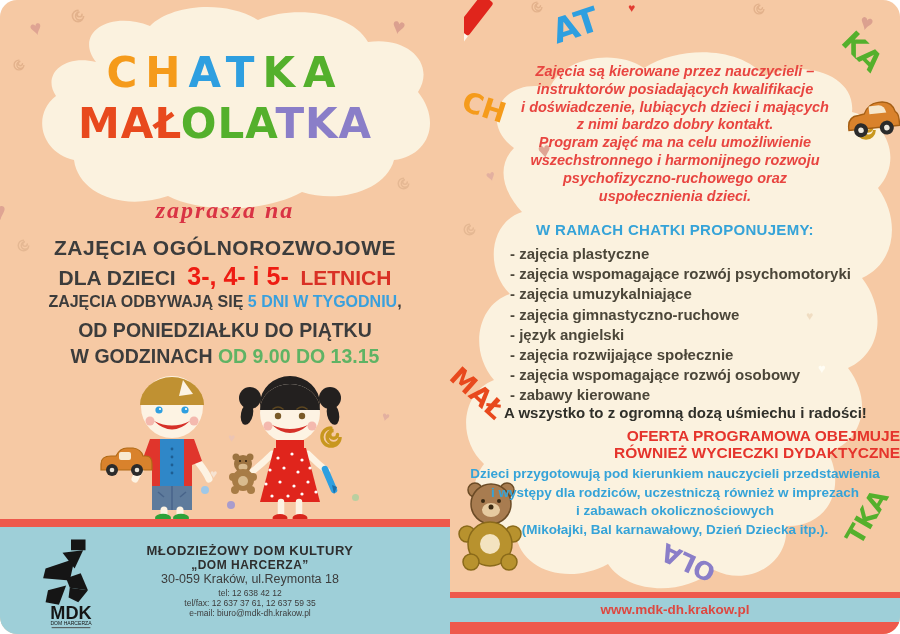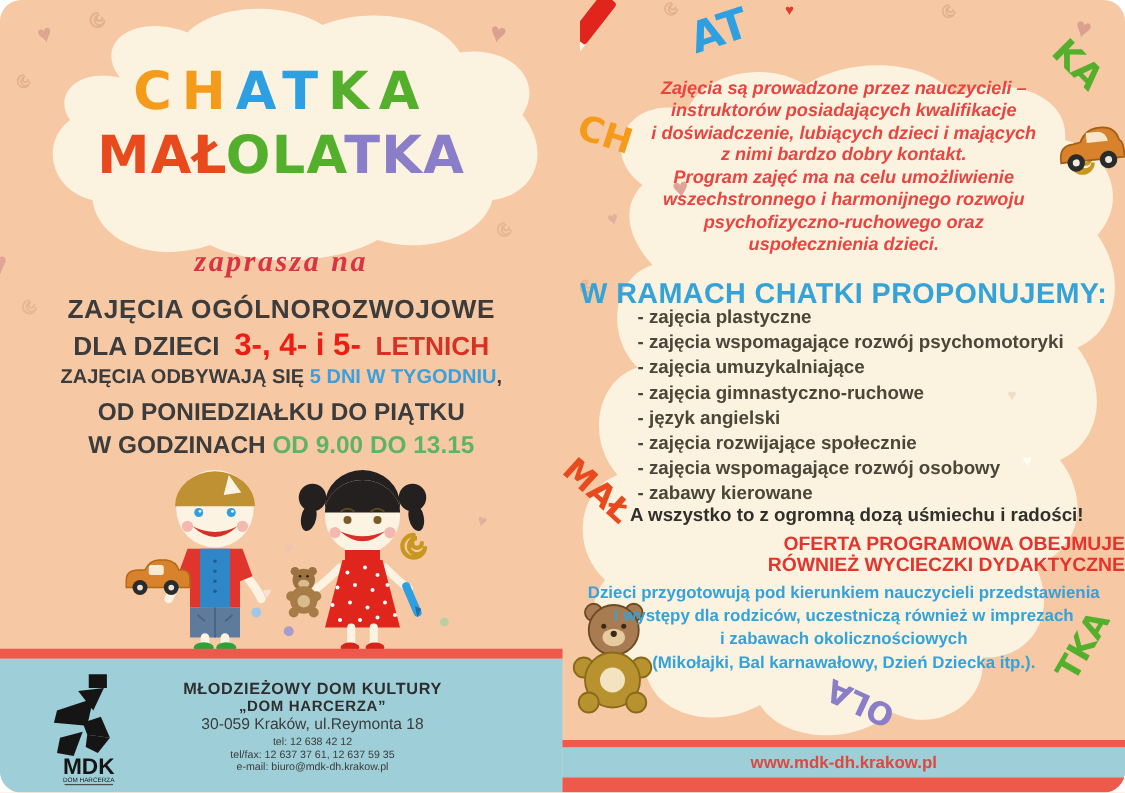--- a/index.html
+++ b/index.html
@@ -51,21 +51,21 @@
   .addr-3{top:45px;font-size:12.5px;color:#3c3c3c;}
   .addr-4{top:61px;font-size:8.5px;color:#3c3c3c;}
   .addr-5{top:71px;font-size:8.5px;color:#3c3c3c;}
   .addr-6{top:81px;font-size:8.5px;color:#3c3c3c;}
 
   
   .intro{position:absolute;top:63px;width:100%;text-align:center;z-index:2;
     font-style:italic;font-weight:bold;font-size:14.5px;line-height:17.8px;
     color:var(--right-red);}
   .program-heading{position:absolute;top:221px;width:100%;text-align:center;z-index:2;
-    font-size:23px;font-weight:bold;letter-spacing:.3px;color:var(--right-blue);}
+    font-size:15px;font-weight:bold;letter-spacing:.3px;color:var(--right-blue);}
   .program-list{position:absolute;top:244px;left:60px;z-index:2;
     font-size:15px;line-height:20.2px;font-weight:700;color:var(--body-dark);}
   .program-closing{position:absolute;top:404px;left:54px;z-index:2;
     font-size:15px;font-weight:bold;color:#30302a;}
   .offer{position:absolute;width:100%;text-align:right;z-index:2;
     font-size:15.5px;font-weight:bold;color:var(--offer-red);}
   .offer-1{top:427px;} .offer-2{top:444px;}
   .events{position:absolute;top:465px;width:100%;text-align:center;z-index:2;
     font-size:13.5px;line-height:18.6px;font-weight:600;color:var(--right-blue);}
   .stripe{position:absolute;left:0;width:450px;z-index:3;}
@@ -341,21 +341,21 @@
       <circle cx="36" cy="27" r="2.5" fill="#3a2a12"></circle>
       <circle cx="12" cy="54" r="8" fill="#b8922e" stroke="#8a6a1a" stroke-width="1.5"></circle>
       <circle cx="58" cy="54" r="8" fill="#b8922e" stroke="#8a6a1a" stroke-width="1.5"></circle>
       <circle cx="35" cy="64" r="22" fill="#b8922e" stroke="#8a6a1a" stroke-width="1.5"></circle>
       <circle cx="35" cy="64" r="10" fill="#f3e3c0"></circle>
       <circle cx="16" cy="82" r="8" fill="#b8922e" stroke="#8a6a1a" stroke-width="1.5"></circle>
       <circle cx="54" cy="82" r="8" fill="#b8922e" stroke="#8a6a1a" stroke-width="1.5"></circle>
     </svg>
 
     <div class="intro">
-      <div>Zajęcia są prowadzone przez nauczycieli –</div>
+      <div>Zajęcia są kierowane przez nauczycieli –</div>
       <div>instruktorów posiadających kwalifikacje</div>
       <div>i doświadczenie, lubiących dzieci i mających</div>
       <div>z nimi bardzo dobry kontakt.</div>
       <div>Program zajęć ma na celu umożliwienie</div>
       <div>wszechstronnego i harmonijnego rozwoju</div>
       <div>psychofizyczno-ruchowego oraz</div>
       <div>uspołecznienia dzieci.</div>
     </div>
 
     <div class="program-heading">W RAMACH CHATKI PROPONUJEMY:</div>

